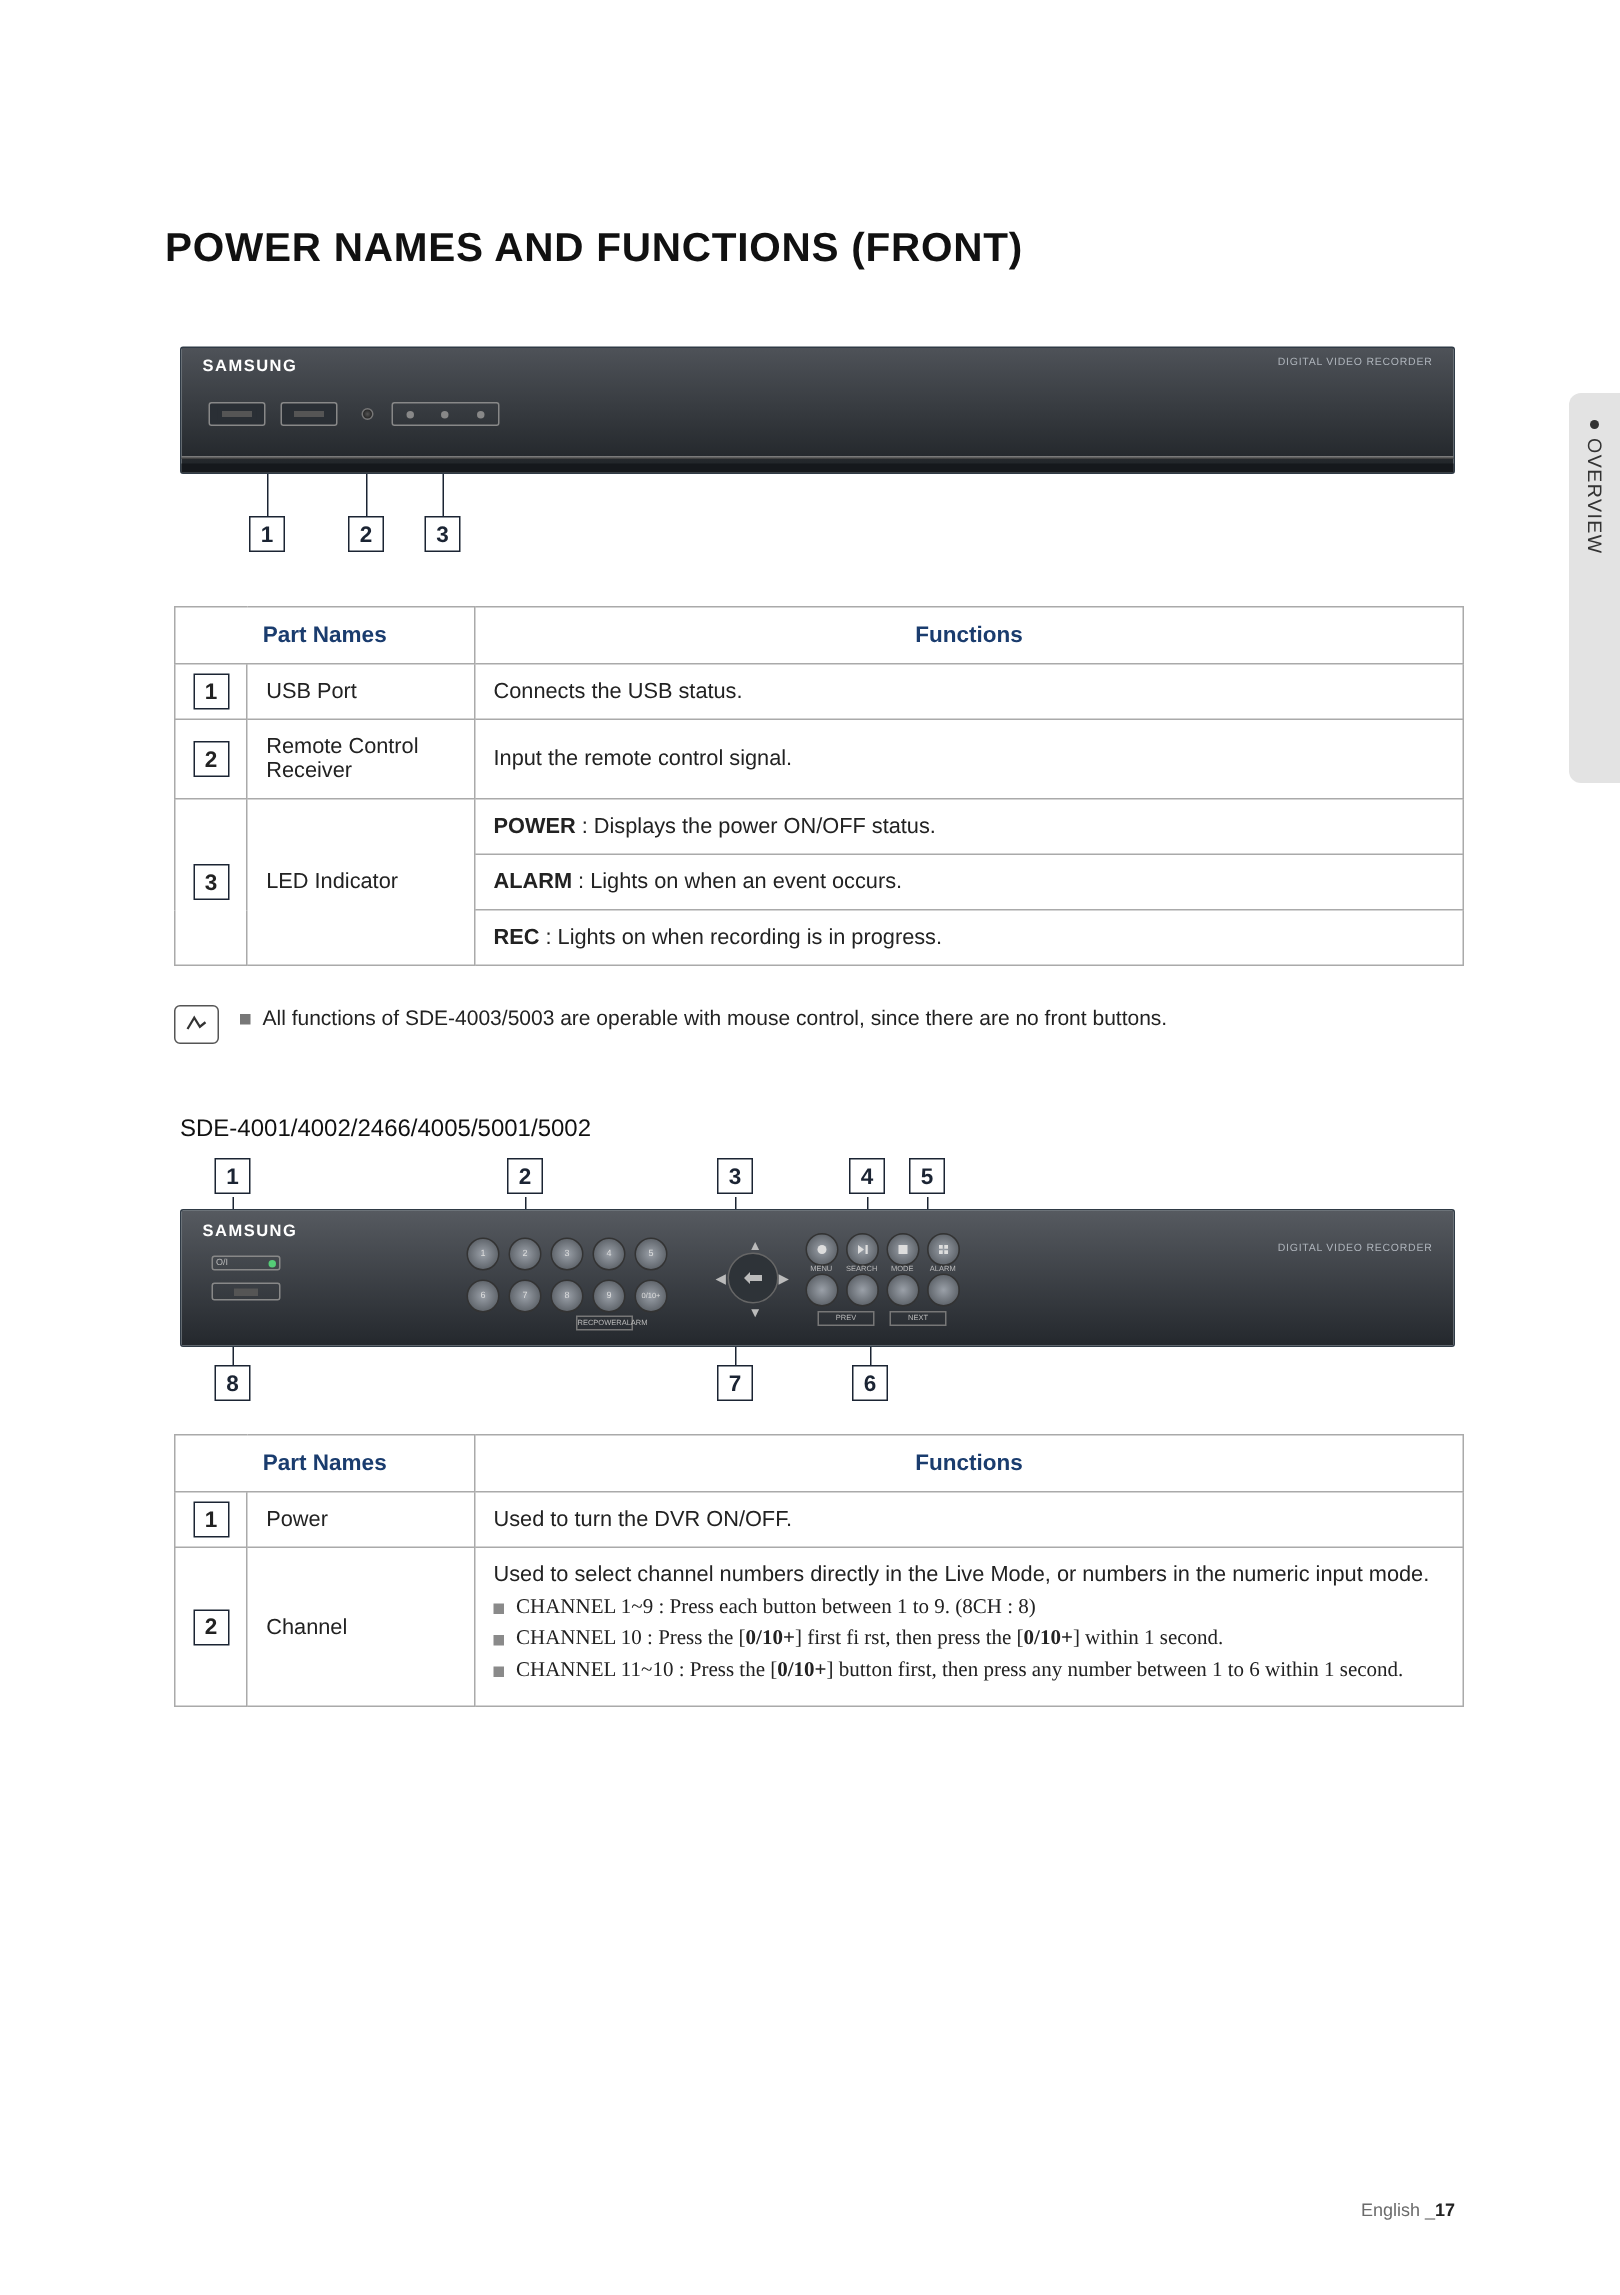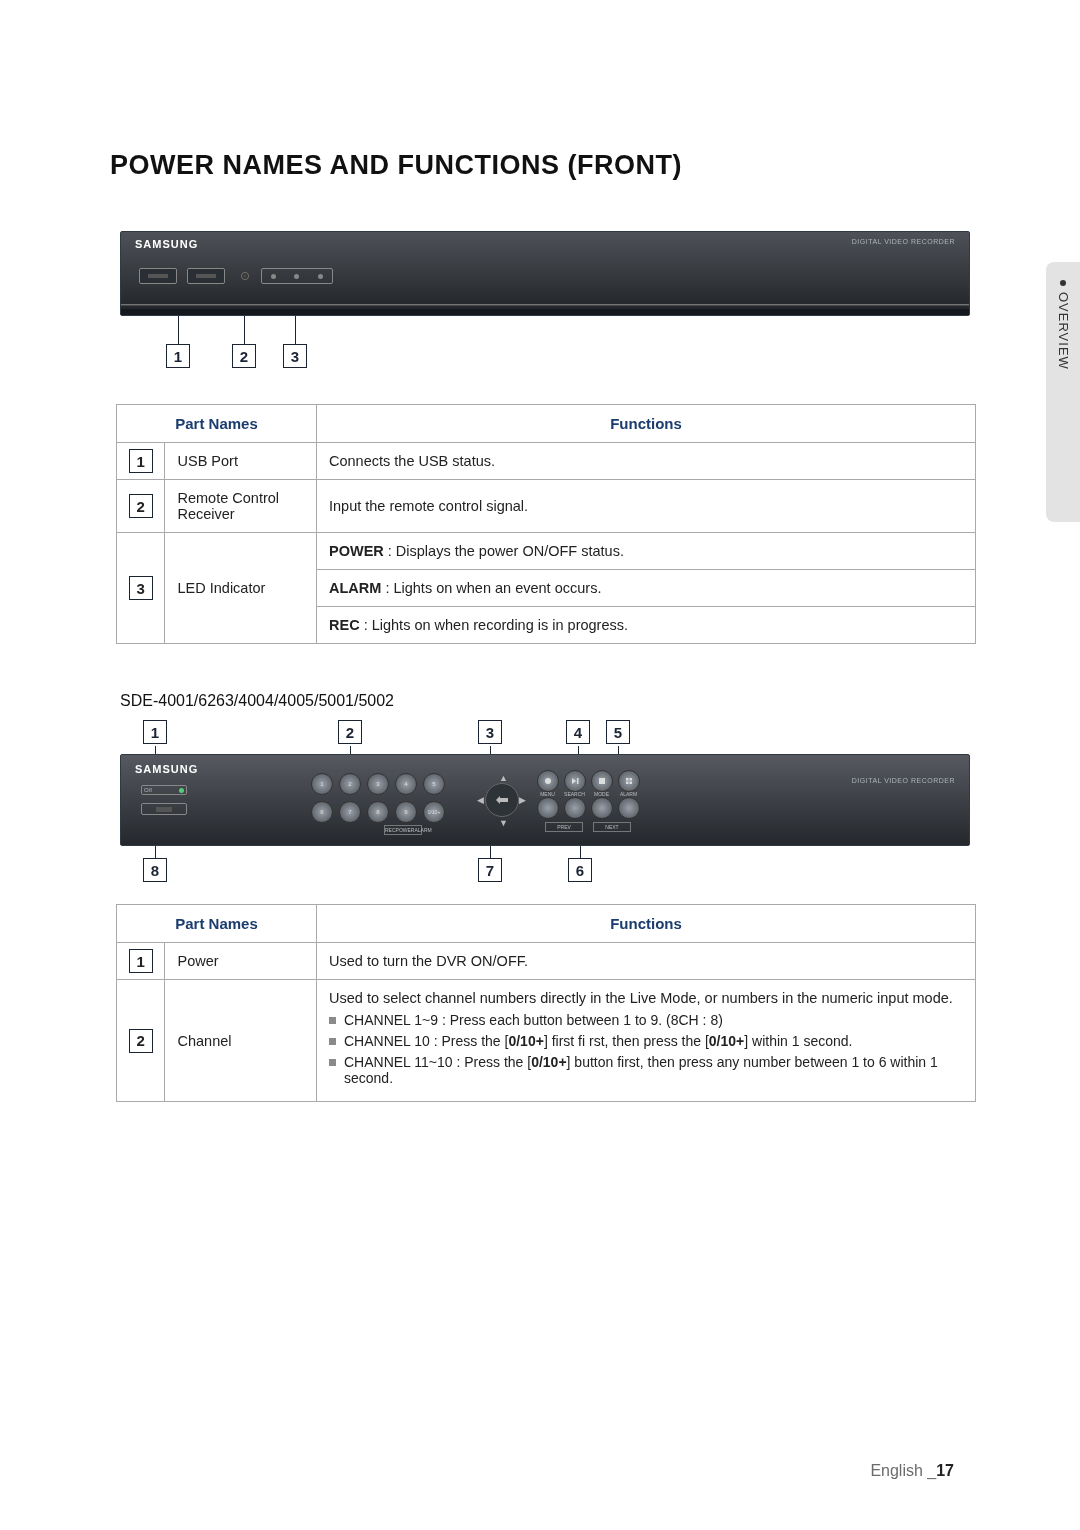--- a/index.html
+++ b/index.html
@@ -195,27 +195,27 @@
   .bottom-labels{position:absolute;left:424px;top:67px;display:flex;gap:10px;}
   .bottom-labels .box{width:38px;height:10px;border:1px solid #777;font-size:5px;color:#bbb;display:flex;align-items:center;justify-content:center;}
 
   .callout-bar2 {
     margin-left: 10px;
     position: relative;
     height: 130px; 
   }
 
   
-  ul.cell-list{list-style:none;padding:0;margin:6px 0 0 0;}
+  ul.cell-list{list-style:none;padding:0;margin:6px 0 0 0;font-family:Liberation Serif, serif;}
   ul.cell-list li{display:flex;align-items:flex-start;gap:8px;margin:5px 0;font-size:14px;color:#222;}
   ul.cell-list li .sq{flex:0 0 auto;width:7px;height:7px;background:#8a8a8a;margin-top:5px;}
 
   .footer{
-    position:absolute; right:126px; bottom:50px;
-    font-size:16px;color:#6b6b6b;
+    position:absolute; right:110px; bottom:50px;
+    font-size:12px;color:#6b6b6b;
   }
   .footer .pn{color:#222;font-weight:700;}
 </style>
 </head>
 <body>
 
 <div class="side-tab">
   <div style="display:flex;flex-direction:column;align-items:center;">
     <span class="dot"></span>
     <span class="vt">OVERVIEW</span>
@@ -289,22 +289,33 @@
       </td>
     </tr>
     <tr>
       <td>
         <span class="fn-strong">REC</span><span> : Lights on when recording is in progress.</span>
       </td>
     </tr>
   </tbody>
     </table>
 
-
-  <div class="model-label" style="margin-top:48px;">SDE-4001/6263/4004/4005/5001/5002</div>
+  <div class="note-row">
+    <div class="note-icon">
+      <svg viewBox="0 0 24 24">
+          <path fill="none" stroke="#333" stroke-width="2" d="M4 16l6-10 5 8 5-4"></path>
+        </svg>
+    </div>
+    <div class="note-text">
+      <span class="sq"></span>
+      <span>All functions of SDE-4003/5003 are operable with mouse control, since there are no front buttons.</span>
+    </div>
+  </div>
+
+  <div class="model-label" style="margin-top:48px;">SDE-4001/4002/2466/4005/5001/5002</div>
 
   <div class="callout-bar2" style="height:34px;">
     <div class="call-line" style="left:35px;top:26px;height:8px;"></div>
     <div class="call-line" style="left:230px;top:26px;height:8px;"></div>
     <div class="call-line" style="left:370px;top:26px;height:8px;"></div>
     <div class="call-line" style="left:458px;top:26px;height:8px;"></div>
     <div class="call-line" style="left:498px;top:26px;height:8px;"></div>
     <div class="call-box" style="left:23px;top:0;">1</div>
     <div class="call-box" style="left:218px;top:0;">2</div>
     <div class="call-box" style="left:358px;top:0;">3</div>

